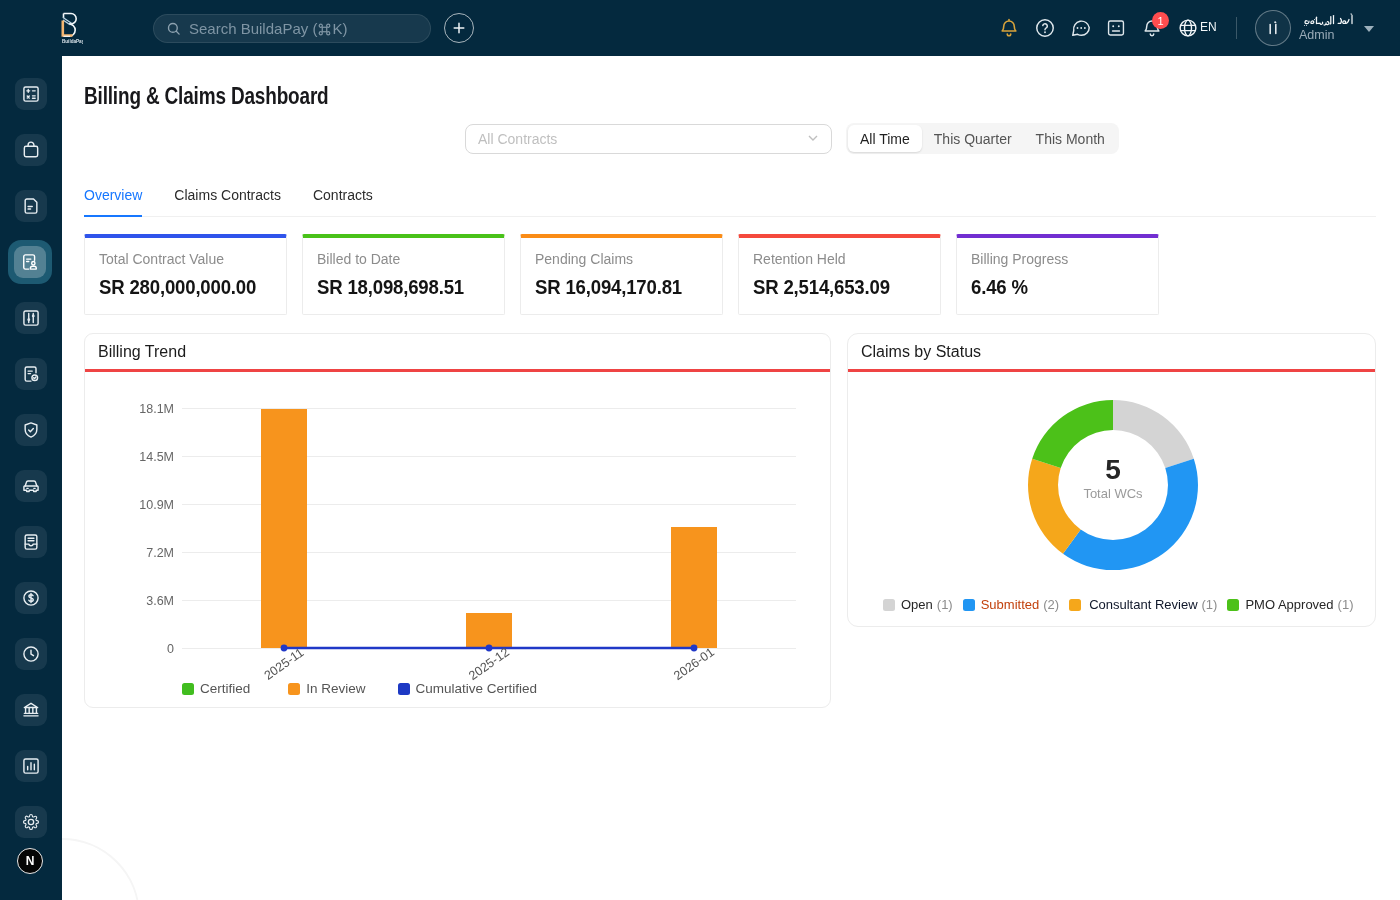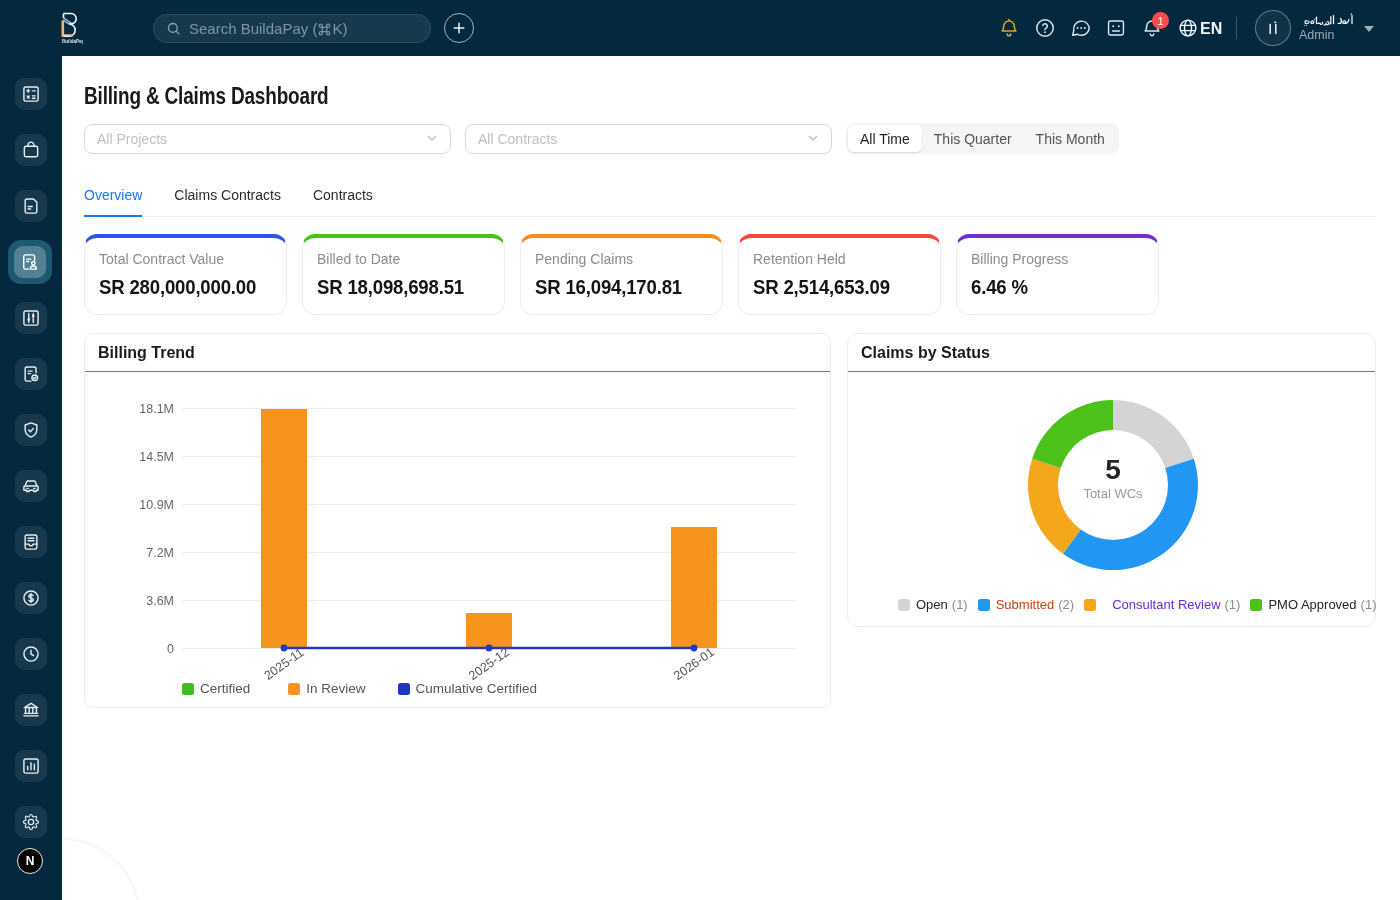--- a/index.html
+++ b/index.html
@@ -22,38 +22,35 @@
 .segment { position:absolute; top:67px; left:784px; height:31px; background:#f5f5f5; border-radius:8px;
   display:flex; align-items:center; padding:2px; font-size:14px; color:#545454; }
 .seg-item { padding:0 12px; height:27px; display:flex; align-items:center; border-radius:6px; }
 .seg-active { background:#fff; color:#1f1f1f; box-shadow:0 1px 2px rgba(0,0,0,0.12); font-weight:500; }
 .tabs { position:absolute; left:22px; top:125px; width:1292px; height:36px; border-bottom:1px solid #f0f0f0;
   display:flex; gap:32px; font-size:14px; }
 .tab { padding:6px 0 12px; color:#2b2b2b; }
 .tab-active { color:#1677ff; font-weight:500; border-bottom:2px solid #1677ff; margin-bottom:-1px;text-align:center; }
 .statrow { position:absolute; left:22px; top:178px; display:flex; gap:15px; }
 .stat { width:203px; height:81px; background:#fff; border:1px solid #ececec; border-top-width:4px;
-  border-radius:13px; padding:12px 14px 0; }
+  border-radius:2px; padding:12px 14px 0; }
 .stat .lb { font-size:14px; color:#8c8c8c; margin-top:1px; }
 .stat .vl { font-size:20px; color:#141414; font-weight:600; margin-top:9px; letter-spacing:-0.2px; transform:scaleX(0.93); transform-origin:left center; white-space:nowrap; }
 .card { position:absolute; background:#fff; border:1px solid #ececec; border-radius:9px; }
-.card .hd { height:38px; border-bottom:1px solid #ef4444; display:flex; align-items:center;
-  padding:0 13px; font-size:16px; font-weight:700; color:#1b1b1b; }
+.card .hd { height:38px; border-bottom:3px solid #ef4444; display:flex; align-items:center;
+  padding:0 13px; font-size:16px; font-weight:400; color:#1b1b1b; }
 .legendrow { display:flex; align-items:center; font-size:14px; color:#555; }
 .lsq { width:12px; height:12px; border-radius:2.5px; display:inline-block; }
 .nav-ic { position:absolute; top:28px; transform:translate(-50%,-50%); color:#dfe7ec; display:flex; }
 </style>
 </head>
 <body>
 <div class="main">
   <div style="position:absolute; left:-78px; top:782px; width:156px; height:156px; border-radius:50%; border:2px solid #f5f5f5;"></div>
   <div class="h1">Billing &amp; Claims Dashboard</div>
-  <div class="sel" style="left:22px;">All Projects<span class="chev"><svg width="12" height="12" viewBox="0 0 12 12" fill="none" stroke="#bfbfbf" stroke-width="1.4">
-          <path d="M2 4 L6 8 L10 4"></path>
-        </svg></span></div>
   <div class="sel" style="left:403px;">All Contracts<span class="chev"><svg width="12" height="12" viewBox="0 0 12 12" fill="none" stroke="#bfbfbf" stroke-width="1.4">
           <path d="M2 4 L6 8 L10 4"></path>
         </svg></span></div>
   <div class="segment">
     <div class="seg-item seg-active">All Time</div>
     <div class="seg-item">This Quarter</div>
     <div class="seg-item">This Month</div>
   </div>
   <div class="tabs">
     <div class="tab tab-active">Overview</div>
@@ -132,29 +129,29 @@
   <div class="card" style="left:785px; top:277px; width:529px; height:294px;border-radius:11px;">
     <div class="hd">Claims by Status</div>
     <svg width="529" height="294" viewBox="0 0 529 294" style="position:absolute; left:0; top:0;">
       <path d="M265.0 66.0 A85 85 0 0 1 345.8 124.7 L317.3 134.0 A55 55 0 0 0 265.0 96.0 Z" fill="#d4d4d4"></path>
       <path d="M345.8 124.7 A85 85 0 0 1 215.0 219.8 L232.7 195.5 A55 55 0 0 0 317.3 134.0 Z" fill="#2196f3"></path>
       <path d="M215.0 219.8 A85 85 0 0 1 184.2 124.7 L212.7 134.0 A55 55 0 0 0 232.7 195.5 Z" fill="#f5a71b"></path>
       <path d="M184.2 124.7 A85 85 0 0 1 265.0 66.0 L265.0 96.0 A55 55 0 0 0 212.7 134.0 Z" fill="#4cc119"></path>
       <text x="265" y="145" font-size="28" font-weight="bold" fill="#262626" text-anchor="middle" font-family="Liberation Sans, sans-serif">5</text>
       <text x="265" y="164" font-size="13" fill="#9a9a9a" text-anchor="middle" font-family="Liberation Sans, sans-serif">Total WCs</text>
     </svg>
-    <div class="legendrow" style="position:absolute; left:50px; top:262px; height:17px; font-size:13px; white-space:nowrap;">
+    <div class="legendrow" style="position:absolute; left:35px; top:262px; height:17px; font-size:13px; white-space:nowrap;">
       <span class="lsq" style="background:#d4d4d4;"></span>
         <span style="margin-left:6px; color:#262626;">Open</span>
         <span style="margin-left:4px; color:#8c8c8c;">(1)</span>
       <span class="lsq" style="background:#2196f3; margin-left:10px;"></span>
         <span style="margin-left:6px; color:#c2410c;">Submitted</span>
         <span style="margin-left:4px; color:#8c8c8c;">(2)</span>
       <span class="lsq" style="background:#f5a71b; margin-left:10px;"></span>
-        <span style="margin-left:16px; color:#6d28d9;">Consultant Review</span>
+        <span style="margin-left:8px; color:#0f172a;">Consultant Review</span>
         <span style="margin-left:4px; color:#8c8c8c;">(1)</span>
       <span class="lsq" style="background:#4cc119; margin-left:10px;"></span>
         <span style="margin-left:6px; color:#262626;">PMO Approved</span>
         <span style="margin-left:4px; color:#8c8c8c;">(1)</span>
     </div>
   </div>
 </div>
 
 <div class="sidebar">
   <div class="sbtn" style="top:22px;">
@@ -325,21 +322,21 @@
       </svg>
     </div>
   <div style="position:absolute; left:1152px; top:12px; width:17px; height:17px; border-radius:50%; background:#ff4d4f; color:#fff; font-size:11px; display:flex; align-items:center; justify-content:center;">1</div>
   <div class="nav-ic" style="left:1188px;">
       <svg width="21" height="21" viewBox="0 0 24 24" fill="none" stroke="#f0f4f7" stroke-width="1.6">
         <circle cx="12" cy="12" r="9"></circle>
         <ellipse cx="12" cy="12" rx="4" ry="9"></ellipse>
         <path d="M3.6 9h16.8M3.6 15h16.8"></path>
       </svg>
     </div>
-  <div style="position:absolute; left:1200px; top:20px; color:#f2f6f8; font-size:16px; font-weight:700;">EN</div>
+  <div style="position:absolute; left:1200px; top:20px; color:#f2f6f8; font-size:12px; font-weight:400;">EN</div>
   <div style="position:absolute; left:1236px; top:17px; width:1px; height:22px; background:rgba(255,255,255,0.22);"></div>
   <div style="position:absolute; left:1255px; top:10px; width:36px; height:36px; border-radius:50%; background:rgba(255,255,255,0.05); border:1.5px solid rgba(255,255,255,0.35); display:flex; align-items:center; justify-content:center;">
     <svg width="14" height="16" viewBox="0 0 14 16" fill="none" stroke="#f0f4f7" stroke-width="1.5" stroke-linecap="round">
         <path d="M4.2 4.5 V13.5"></path>
         <path d="M9.8 4.5 V13.5"></path>
         <path d="M8.6 2.2 q1.2 -0.8 1.2 0.6" stroke-width="1.1"></path>
       </svg>
   </div>
   <div style="position:absolute; left:1294px; top:12px; width:60px; text-align:right;">
     <svg width="59" height="13" viewBox="0 0 59 13" fill="none" stroke="#f4f7f9" stroke-width="1.25" stroke-linecap="round">

